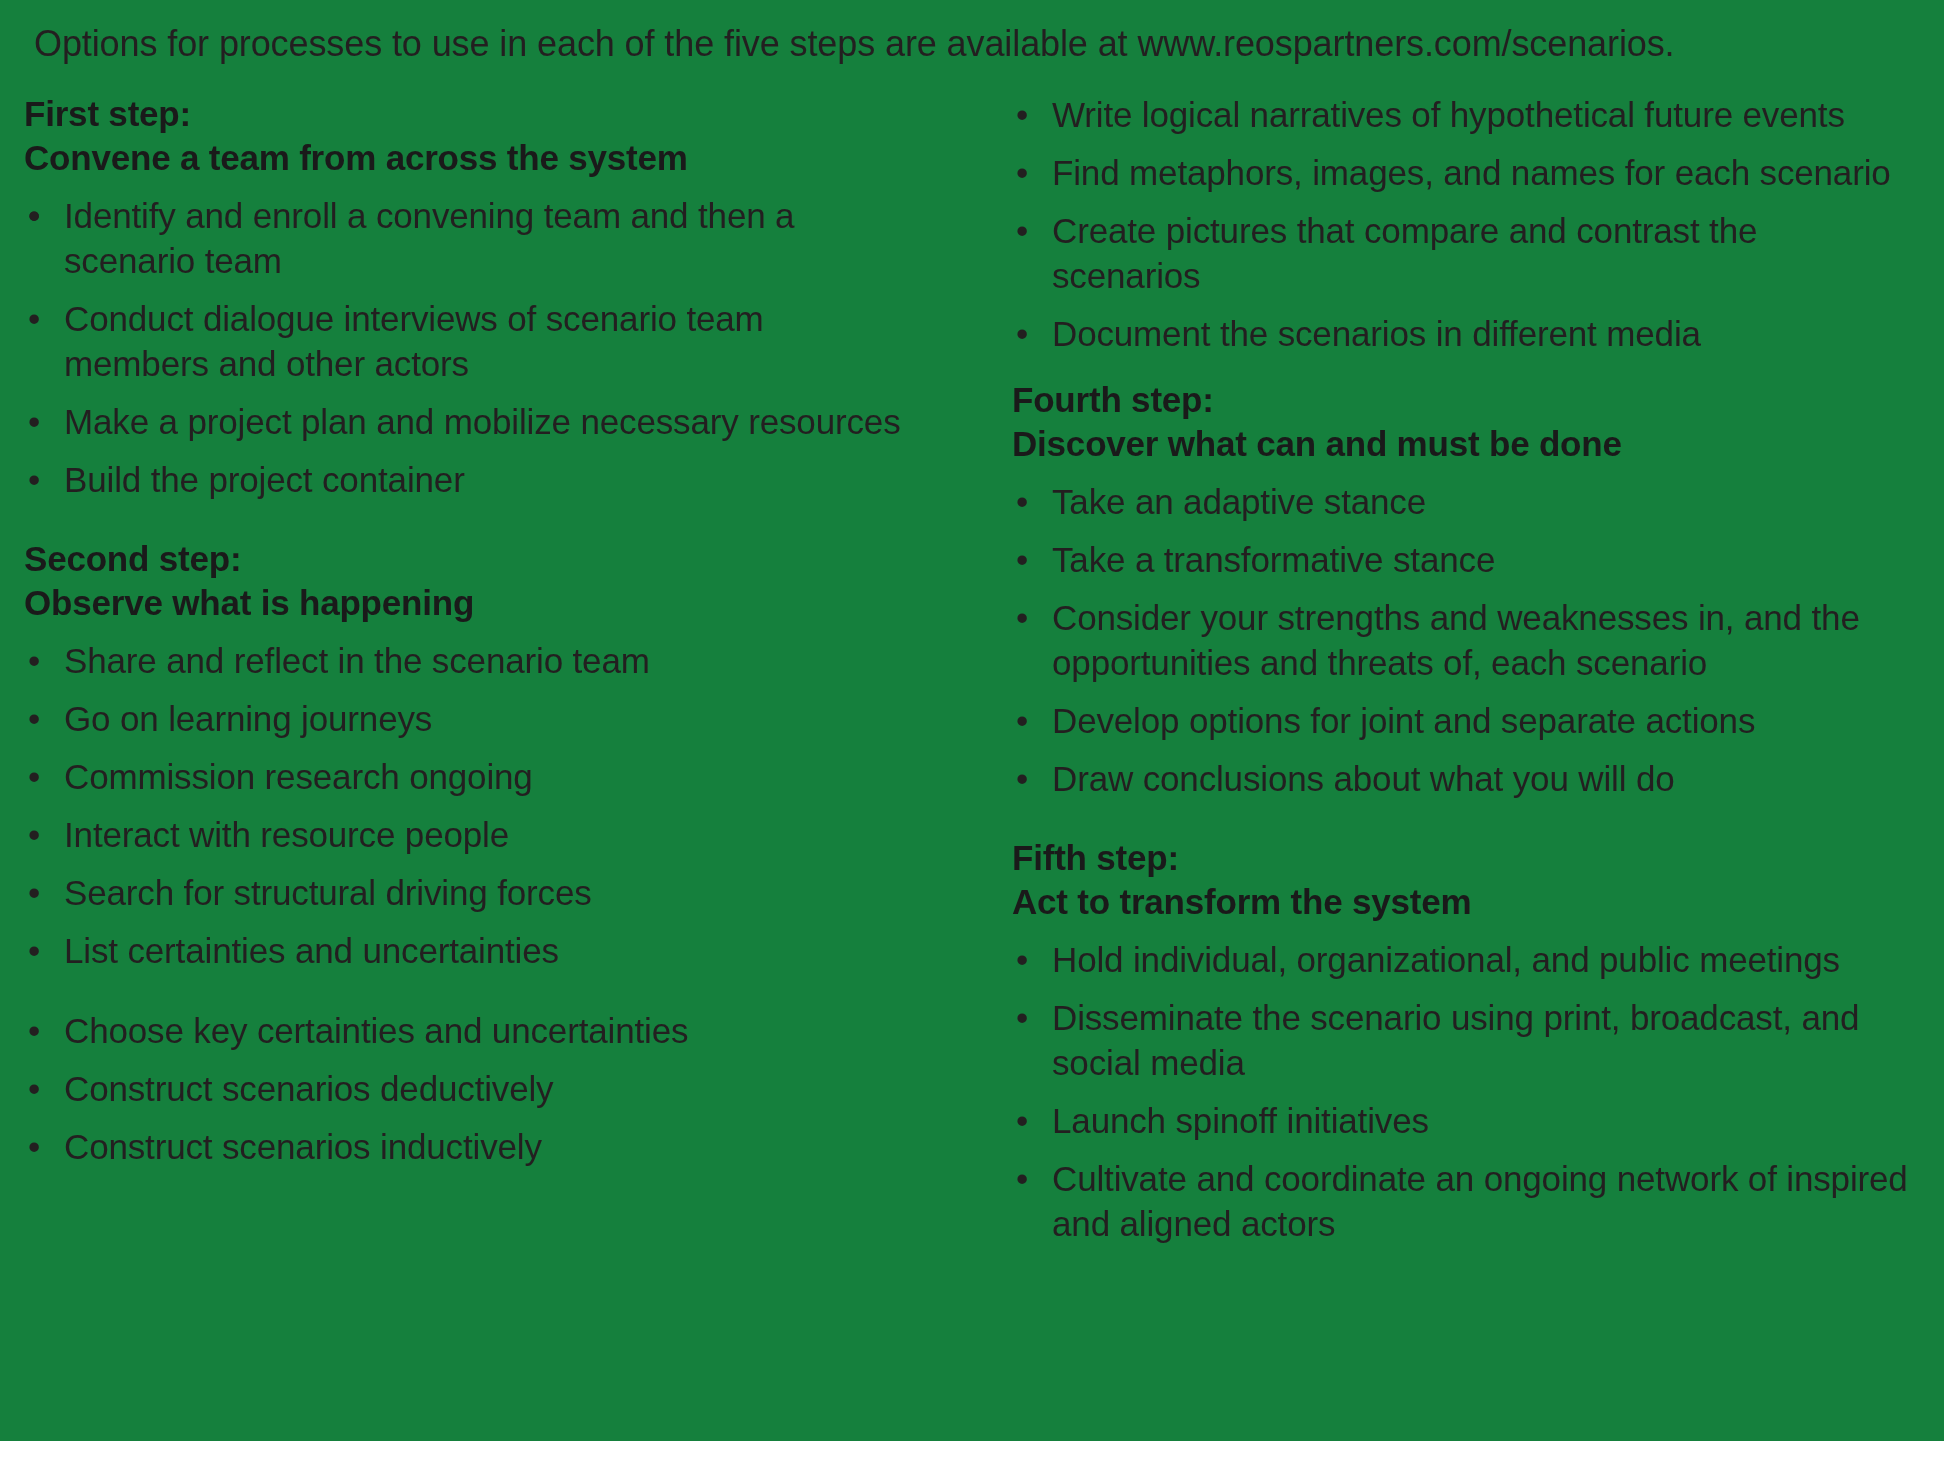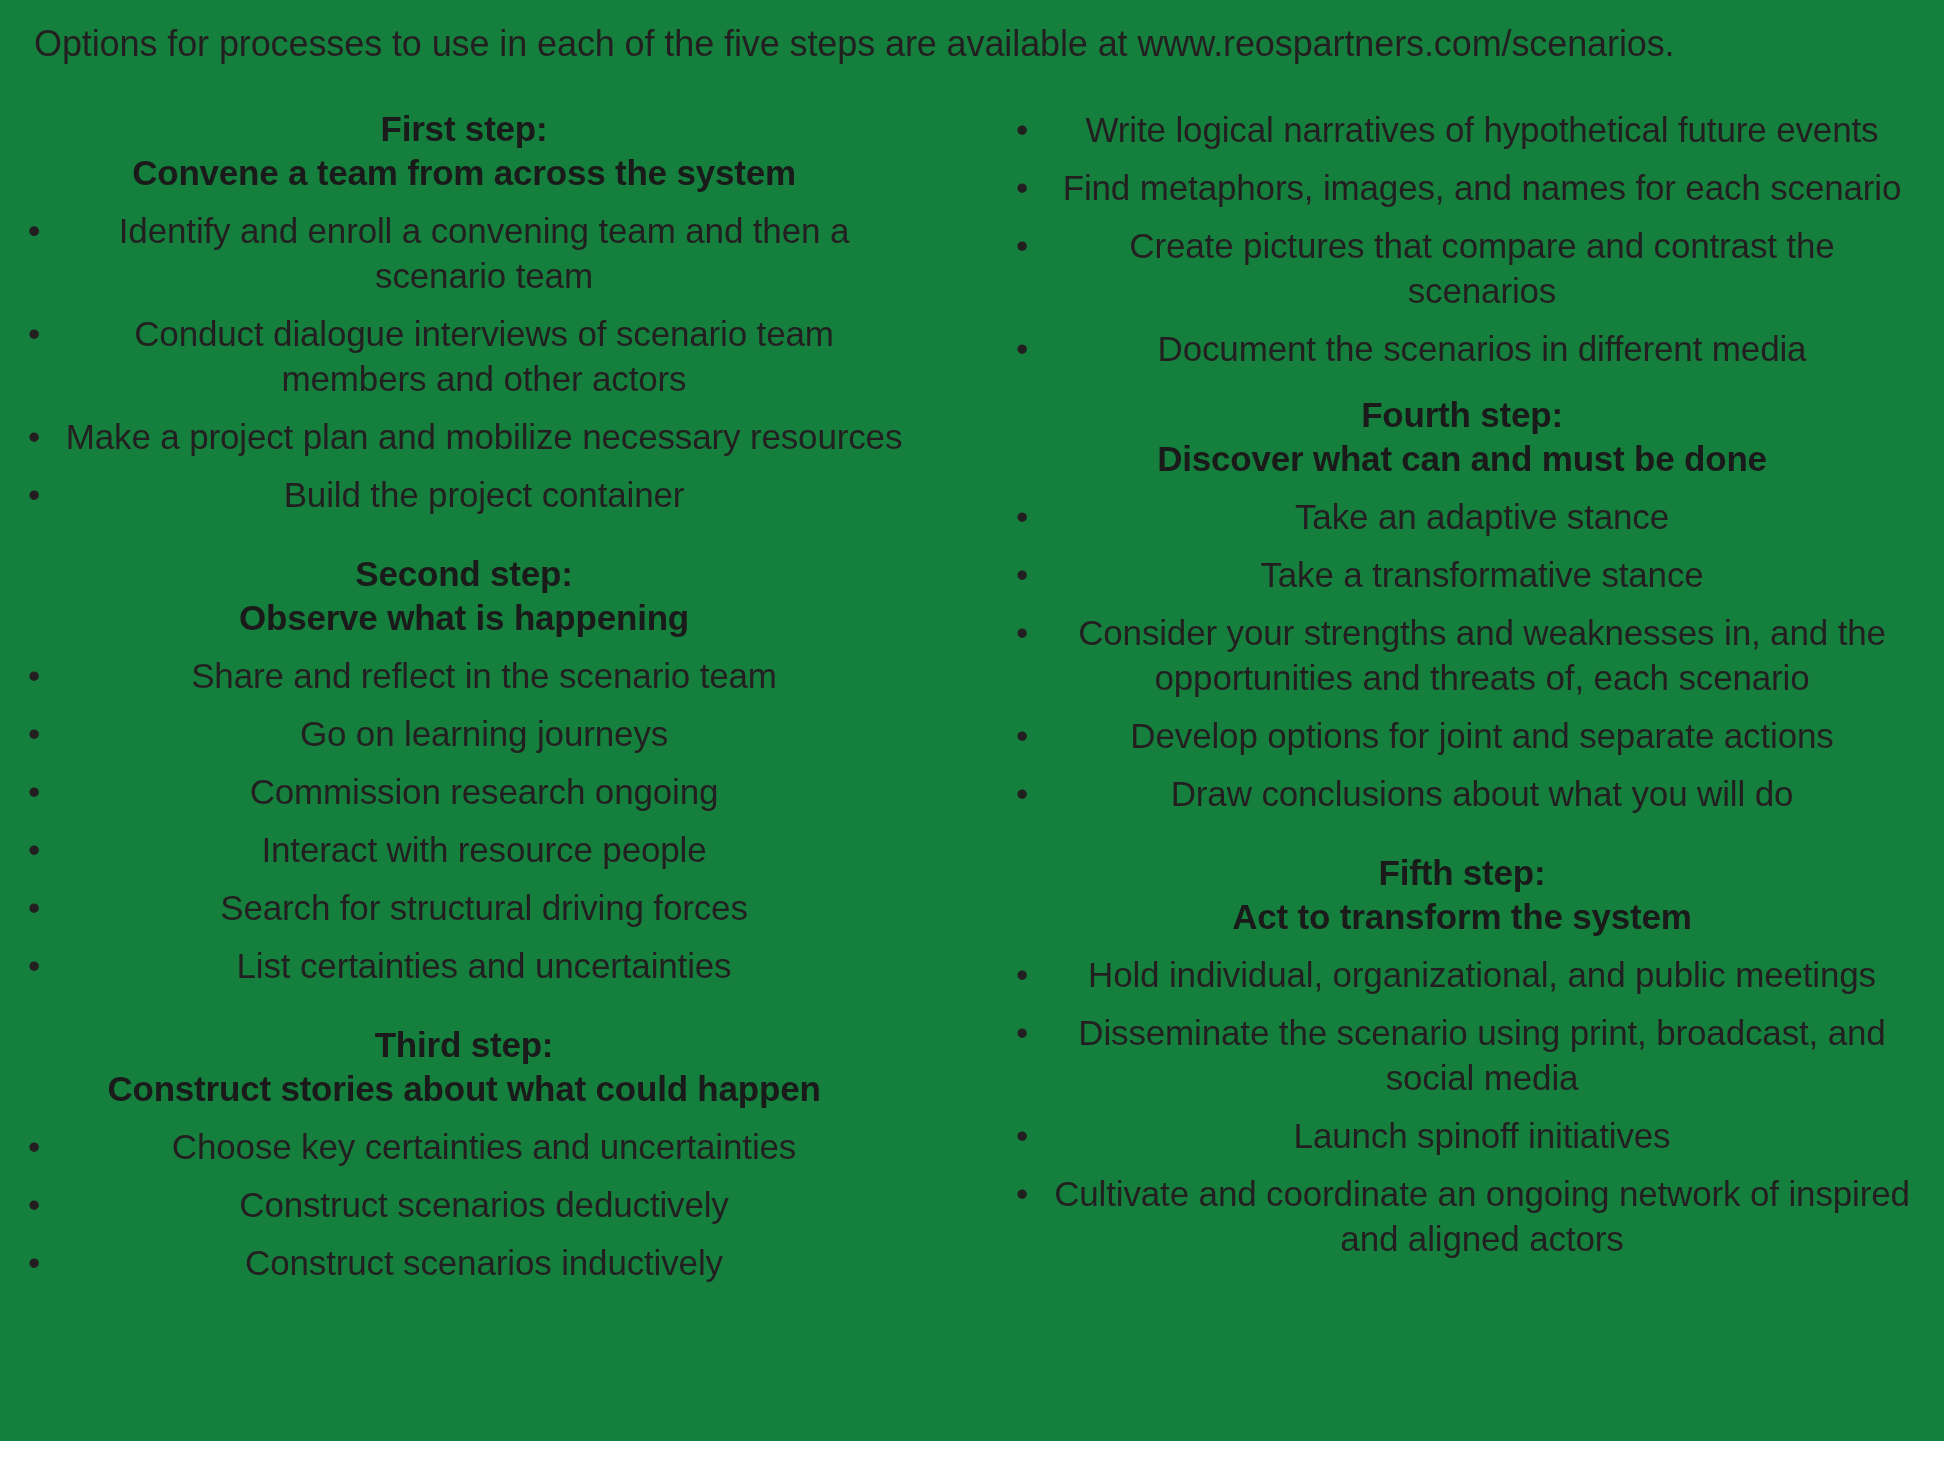--- a/index.html
+++ b/index.html
@@ -27,22 +27,21 @@
     left: 34px;
     top: 22px;
     width: 1860px;
     font-size: 36px;
     line-height: 44px;
     color: #231f20;
     letter-spacing: -0.1px;
   }
   .column {
     position: absolute;
-    top: 107px;
-    text-align: center;
+    top: 92px;
   }
   #col-left  { left: 24px;   width: 880px; }
   #col-right { left: 1012px; width: 900px; }
 
   .step-block { margin-bottom: 0; }
 
   .step-heading {
     font-size: 35px;
     line-height: 44px;
     font-weight: bold;
@@ -110,24 +109,20 @@
         <li><span class="bullet-dot">•</span><span>Go on learning journeys</span></li>
         <li><span class="bullet-dot">•</span><span>Commission research ongoing</span></li>
         <li><span class="bullet-dot">•</span><span>Interact with resource people</span></li>
         <li><span class="bullet-dot">•</span><span>Search for structural driving forces</span></li>
         <li><span class="bullet-dot">•</span><span>List certainties and uncertainties</span></li>
       </ul>
       <div class="gap-after-list"></div>
     </div>
 
     <div class="step-block">
-      <div class="step-heading">
-        <span>Third step:</span>
-        <span class="line2">Construct stories about what could happen</span>
-      </div>
       <ul class="bullets">
         <li><span class="bullet-dot">•</span><span>Choose key certainties and uncertainties</span></li>
         <li><span class="bullet-dot">•</span><span>Construct scenarios deductively</span></li>
         <li><span class="bullet-dot">•</span><span>Construct scenarios inductively</span></li>
       </ul>
     </div>
 
   </div>
 
   <div class="column" id="col-right">

